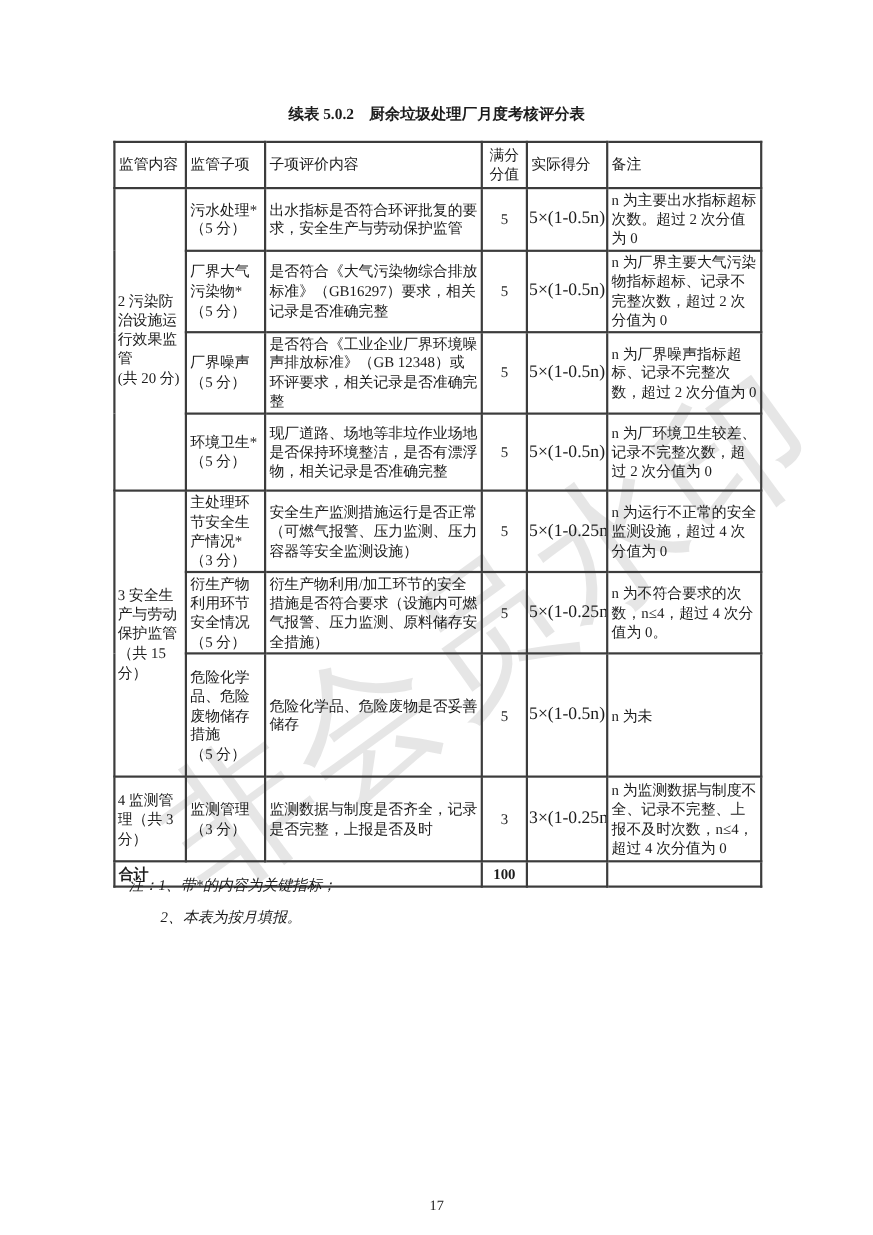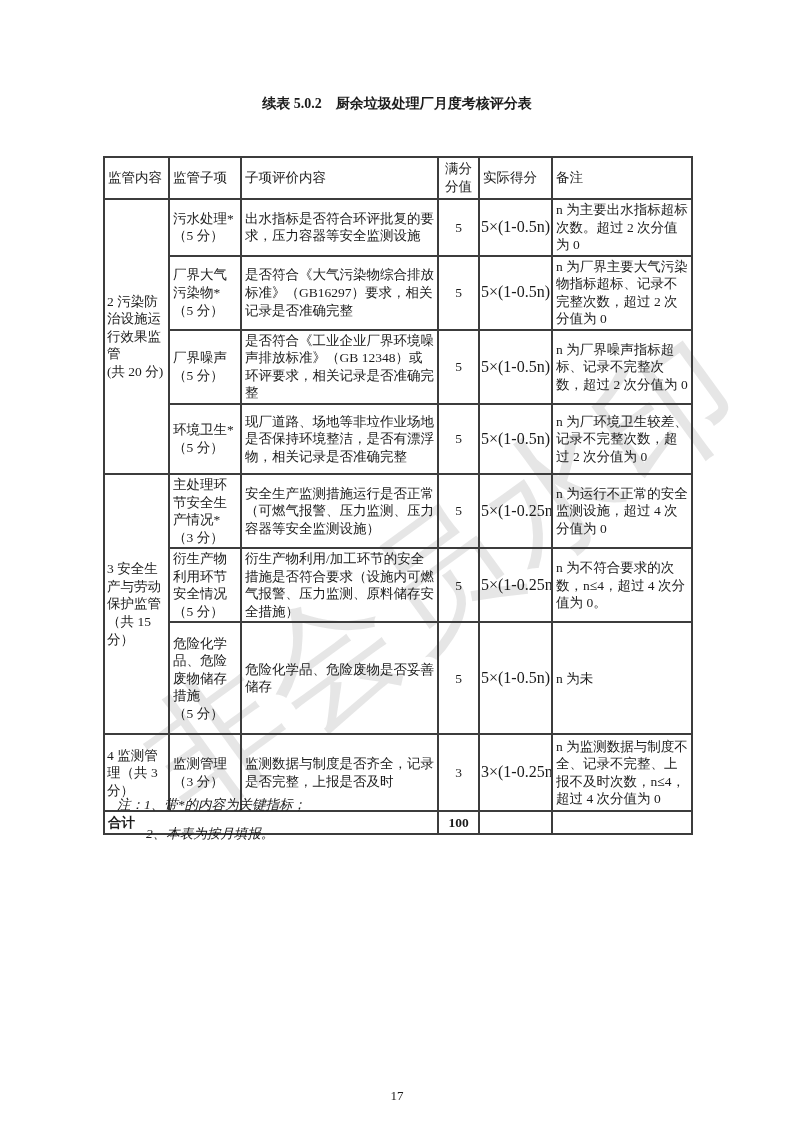--- a/index.html
+++ b/index.html
@@ -36,21 +36,20 @@
     white-space:pre;
     z-index:2;
   }
   table.score-table {
     position:absolute;
     left:103px; top:128px;
     width:588px;
     border-collapse:collapse;
     table-layout:fixed;
     z-index:1;
-    margin-top:28px;
   }
   .score-table th, .score-table td {
     border:2px solid #3c3c3c;
     padding:1px 3px;
     font-size:13.5px;
     line-height:1.3;
     font-weight:normal;
     text-align:left;
     vertical-align:middle;
     white-space:pre-line;
@@ -112,21 +111,21 @@
 分值</th>
       <th>实际得分</th>
       <th>备注</th>
     </tr>
 
     <tr style="height:54px">
       <td class="group-cell" rowspan="4">2 污染防治设施运行效果监管
 (共 20 分)</td>
       <td>污水处理*
 （5 分）</td>
-      <td>出水指标是否符合环评批复的要求，压力容器等安全监测设施</td>
+      <td>出水指标是否符合环评批复的要求，安全生产与劳动保护监管</td>
       <td class="score-cell">5</td>
       <td class="formula-cell">5×(1-0.5n)</td>
       <td>n 为主要出水指标超标次数。超过 2 次分值为 0</td>
     </tr>
     <tr style="height:71px">
       <td>厂界大气污染物*
 （5 分）</td>
       <td>是否符合《大气污染物综合排放标准》（GB16297）要求，相关记录是否准确完整</td>
       <td class="score-cell">5</td>
       <td class="formula-cell">5×(1-0.5n)</td>

